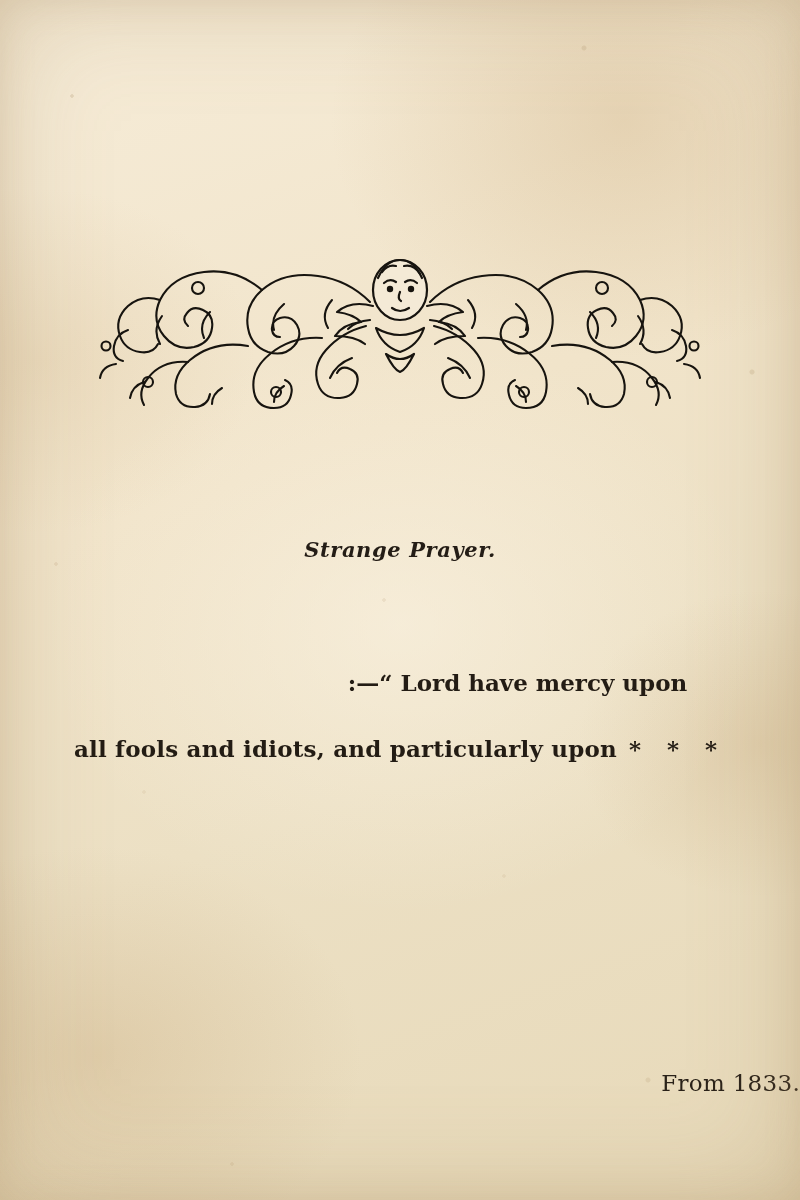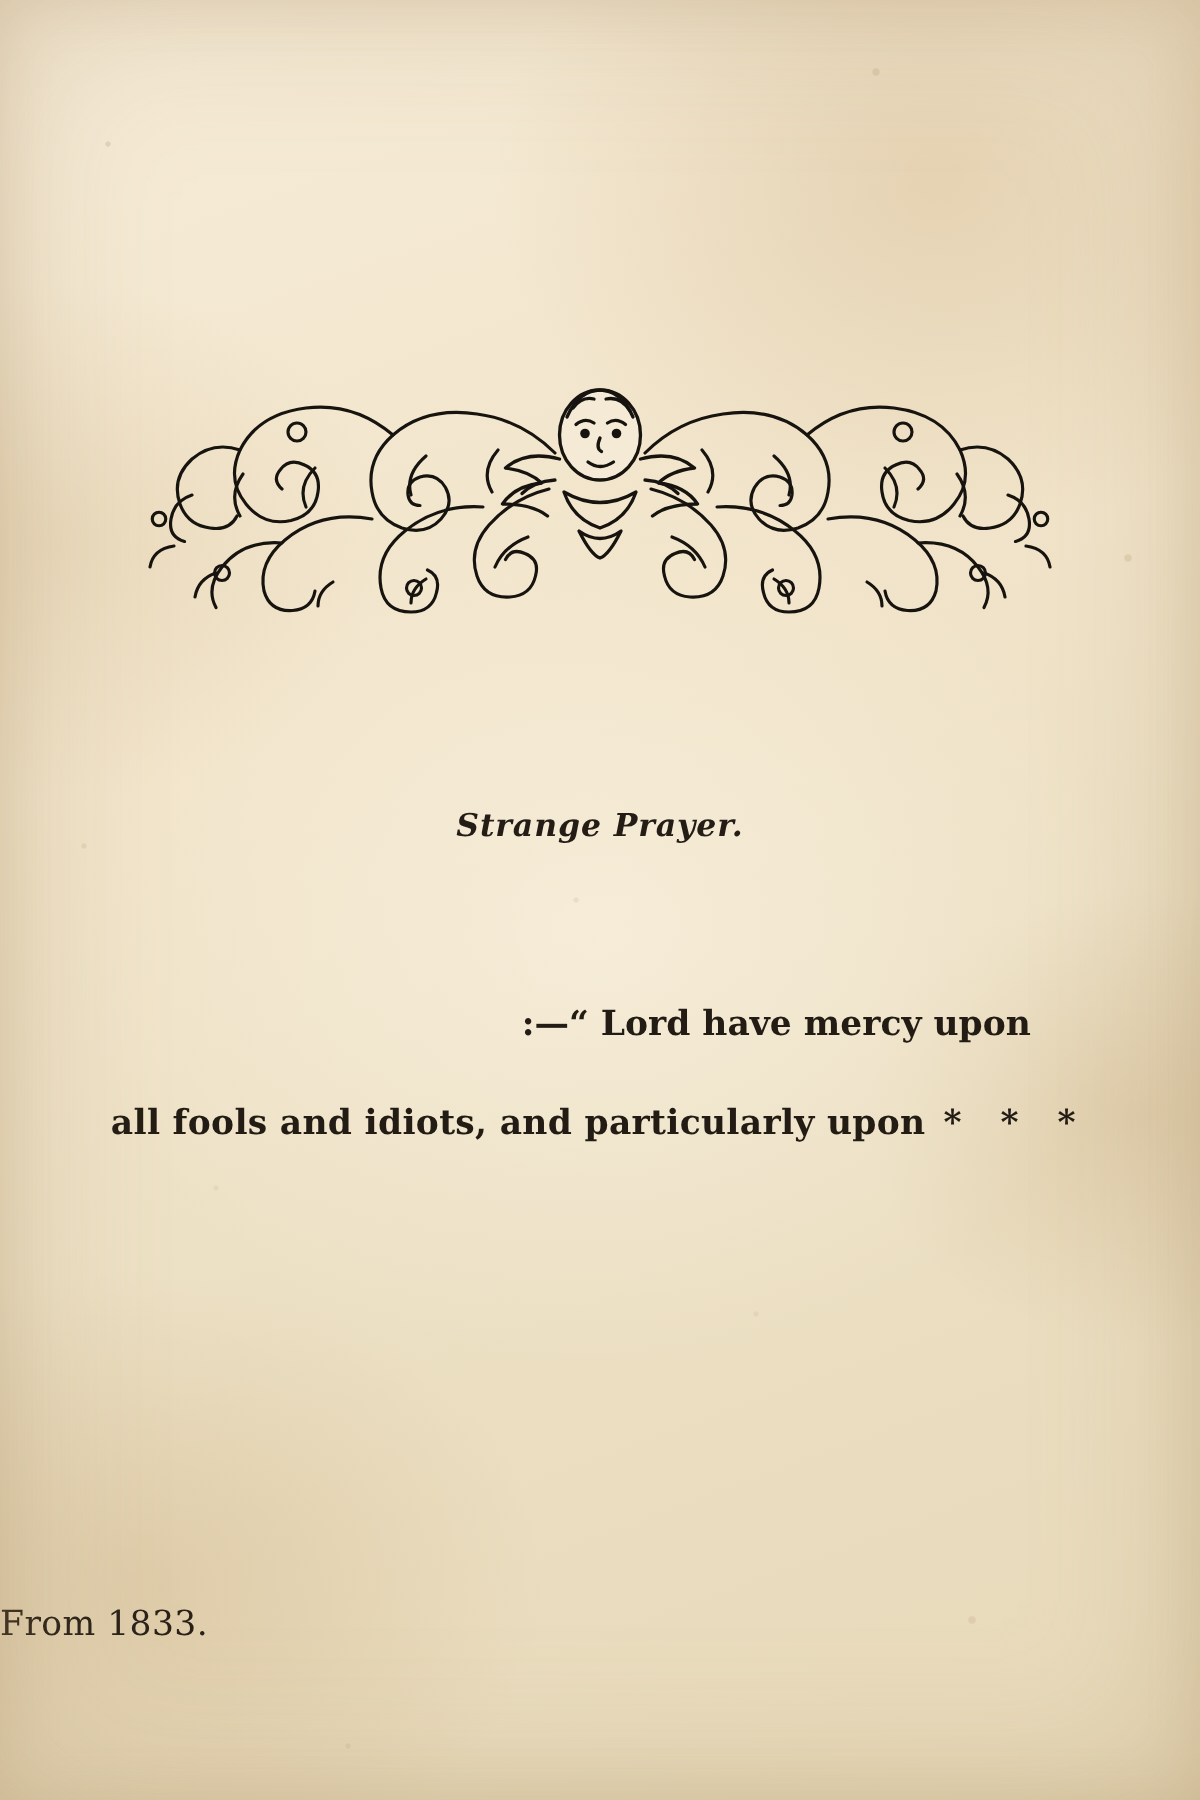--- a/index.html
+++ b/index.html
@@ -95,21 +95,21 @@
   #quote .line1 { display: block; padding-left: 235px; }
   #quote .line2 { display: block; letter-spacing: 0.2px; margin-top: 32px; }
   #quote .stars { letter-spacing: 9px; padding-left: 12px; }
 
   
   #source {
     position: absolute;
     top: 1070px;
     left: 0;
     width: 800px;
-    text-align: left;
+    text-align: right;
     font-family: "DejaVu Serif", serif;
     font-size: 23px;
     color: #2a2219;
     letter-spacing: 0.3px;
   }
 </style>
 </head>
 <body>
 
 <div id="page">

